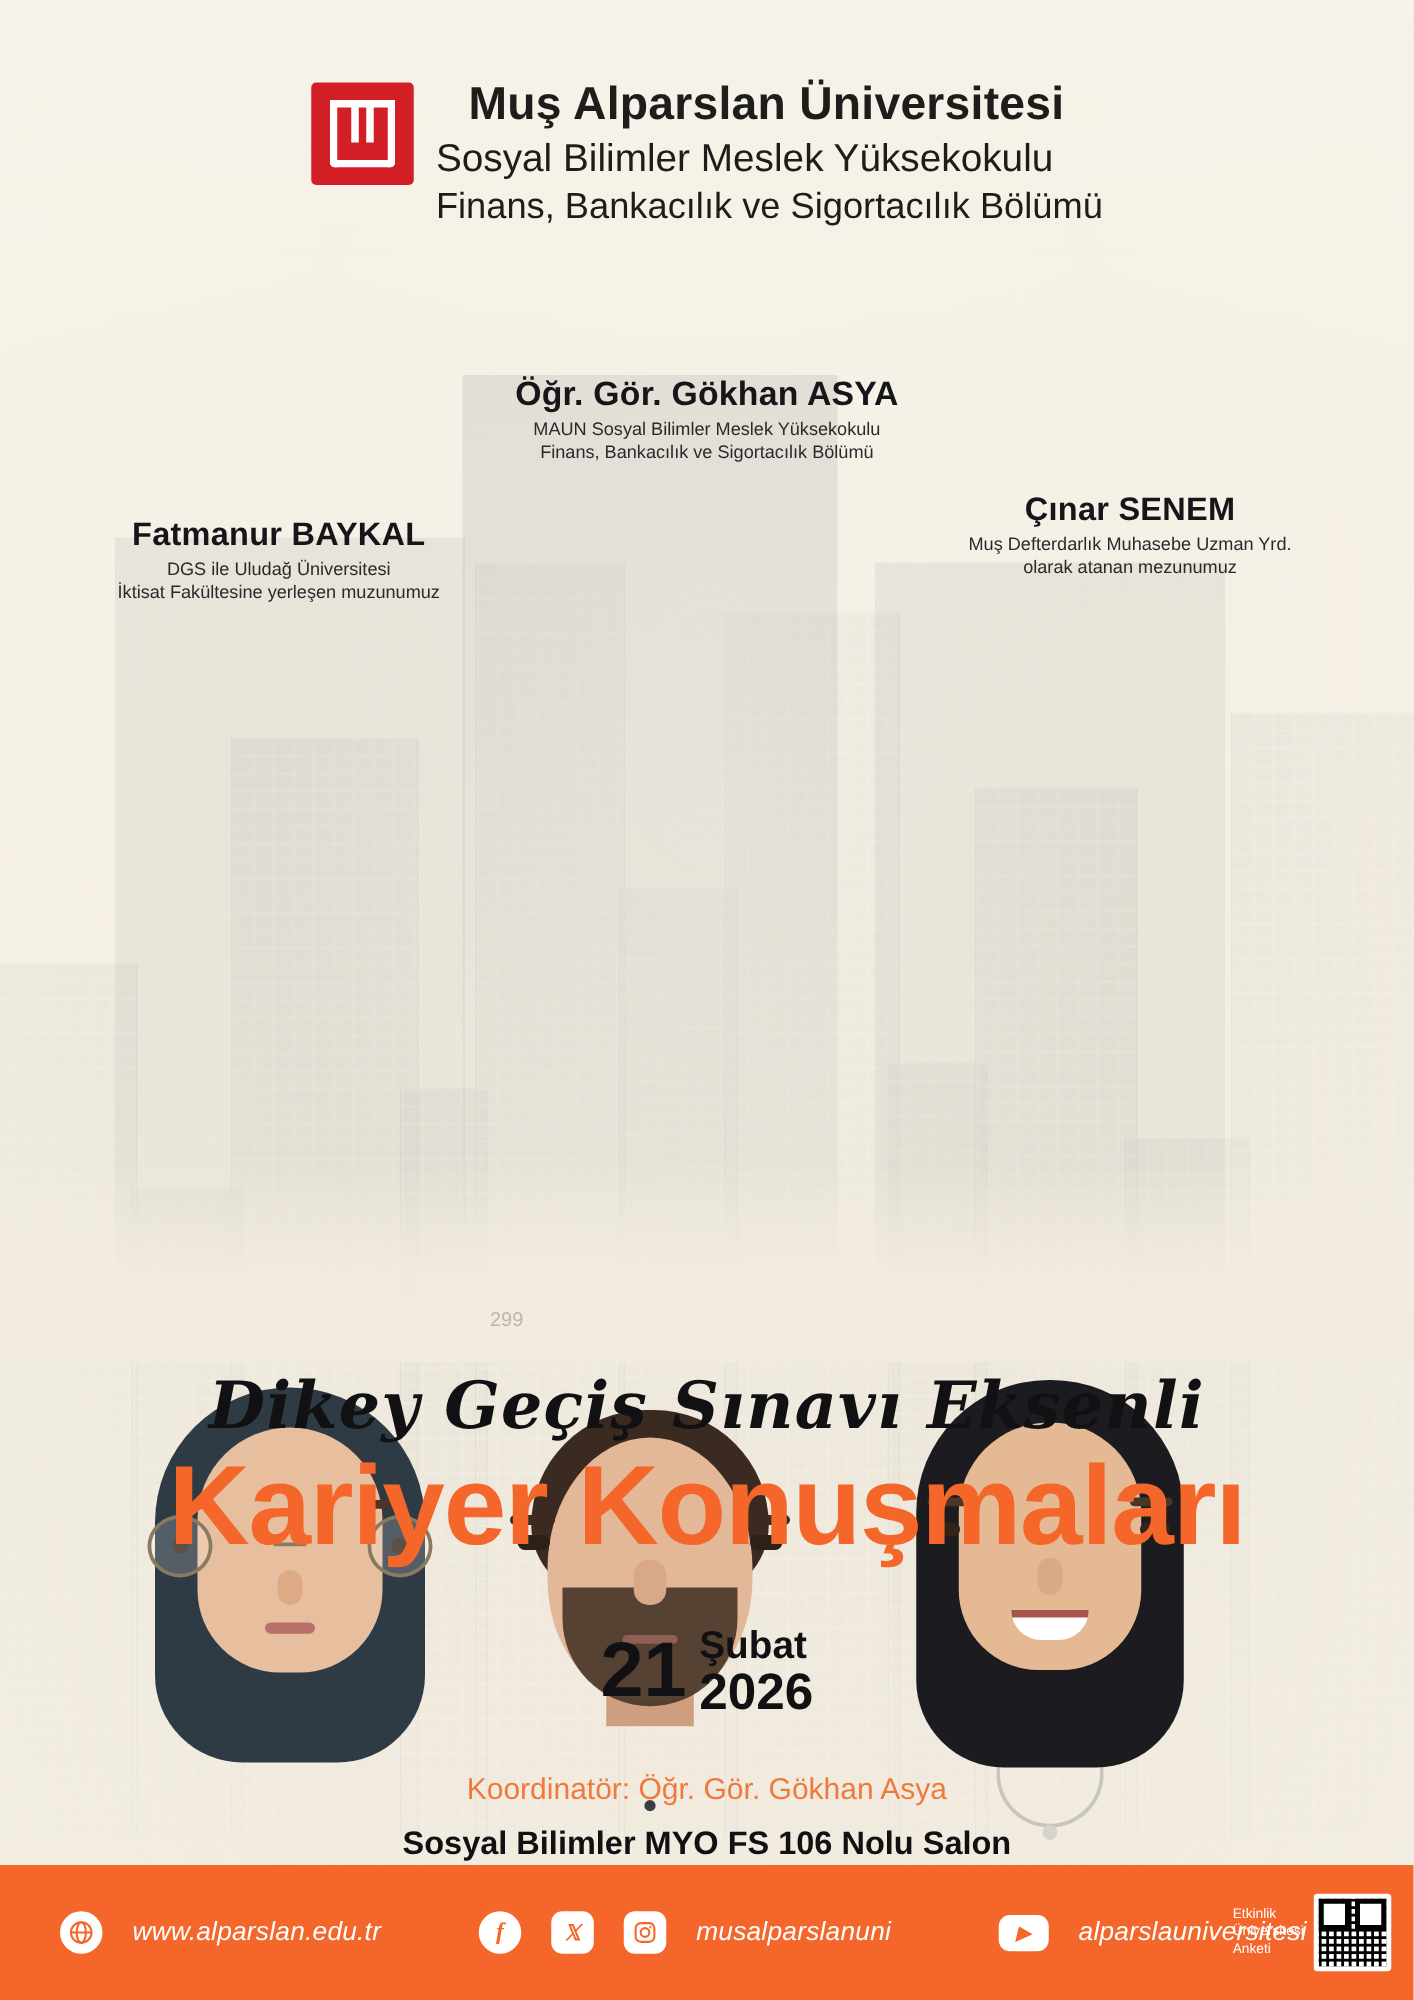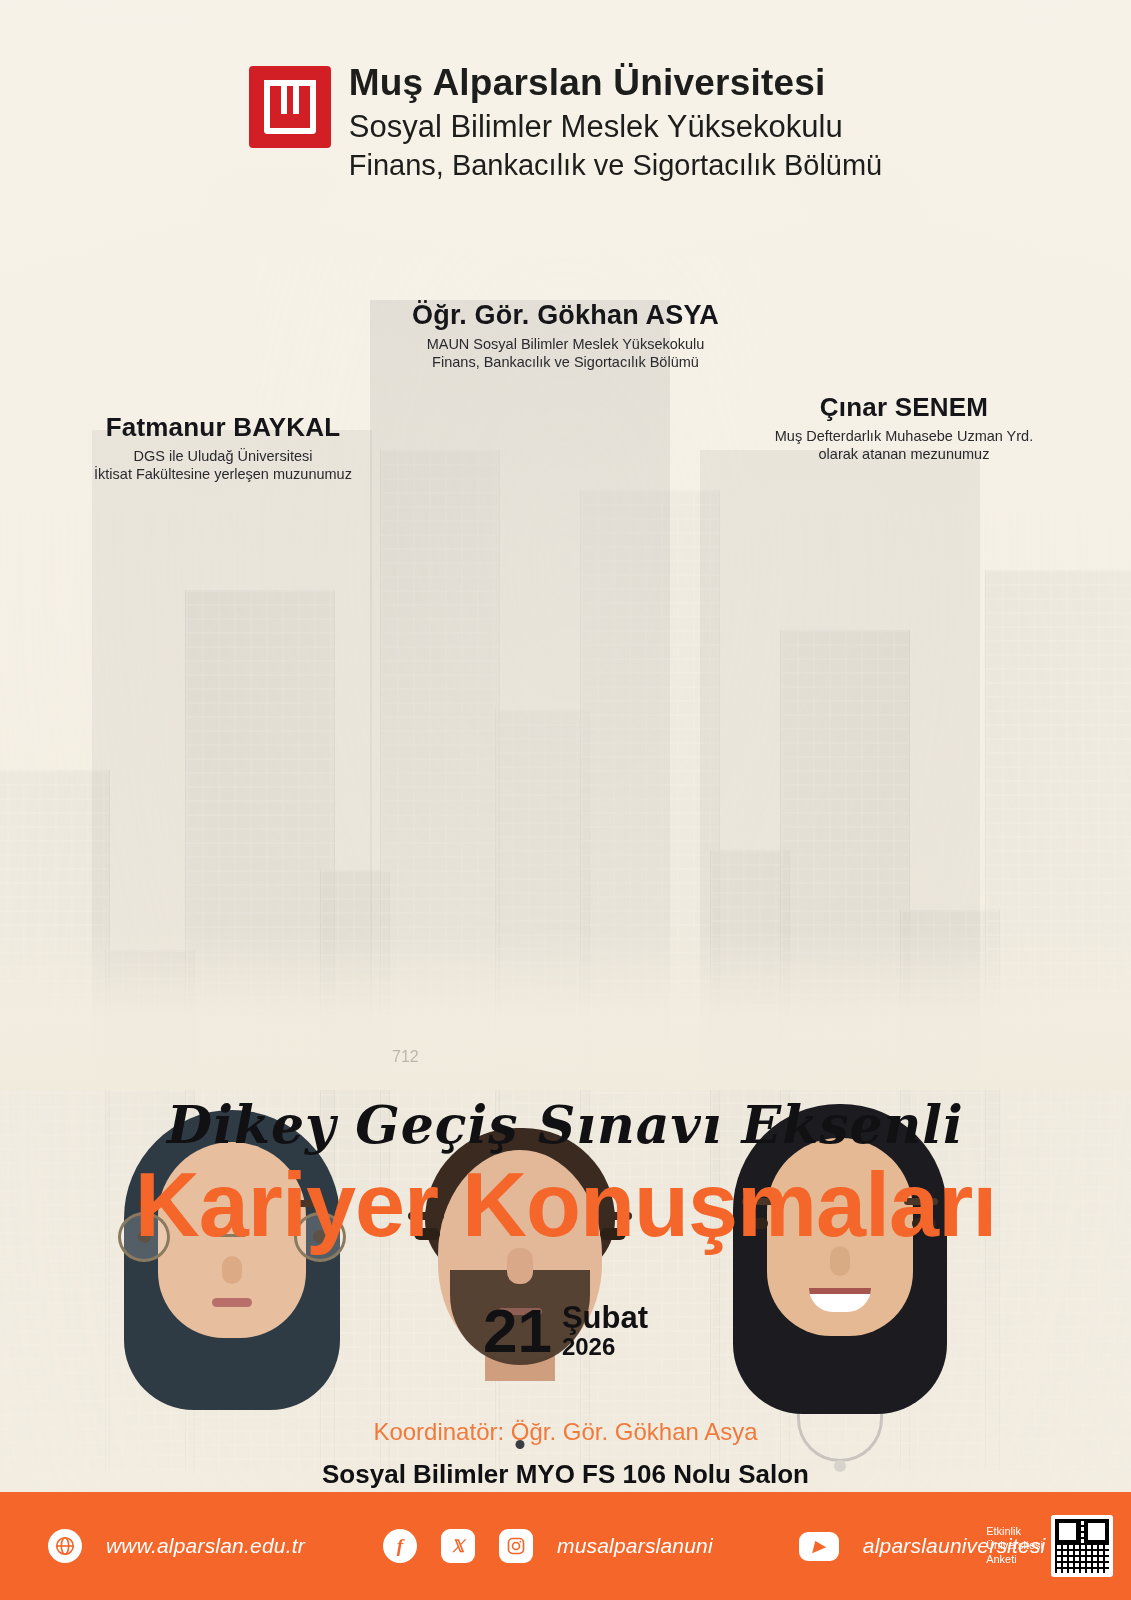--- a/index.html
+++ b/index.html
@@ -54,21 +54,21 @@
   .logo-mark .m::before,
   .logo-mark .m::after{
     content:""; position:absolute; top:0; width:6px; height:34px; background:#fff;
   }
   .logo-mark .m::before{ left:11px; }
   .logo-mark .m::after{ right:11px; }
   .logo-bar{
     position:absolute; left:15px; right:15px; top:14px; height:6px; background:#fff;
   }
   .titles{ text-align:left; color:#1d1d1b; }
-  .t1{ font-size:37px; font-weight:700; letter-spacing:.2px; line-height:1.14; }
+  .t1{ font-size:37px; font-weight:700; letter-spacing:.2px; line-height:1.14;margin-left:26px; }
   .t2{ font-size:31px; font-weight:400; line-height:1.22; margin-top:4px;}
   .t3{ font-size:29px; font-weight:400; line-height:1.22; margin-top:2px;}
 
   
   .photos{ position:absolute; left:0; right:0; top:300px; height:790px; z-index:3;}
   .panel{
     position:absolute; bottom:0;
     background: linear-gradient(180deg, rgba(120,120,120,0.10), rgba(90,90,90,0.05));
   }
   .panel.center{ left:370px; width:300px; top:0; height:780px; background:linear-gradient(180deg, rgba(110,110,110,0.14), rgba(110,110,110,0.04)); }
@@ -150,21 +150,21 @@
   }
 
   
   .daterow{
     position:absolute; left:0; right:0; top:1300px; z-index:8;
     display:flex; justify-content:center; align-items:center; gap:10px;
   }
   .dnum{ font-size:62px; font-weight:700; color:#111114; line-height:1;}
   .dstack{ text-align:left; line-height:1.04; }
   .dmon{ font-size:31px; font-weight:700; color:#111114;}
-  .dyear{ font-size:24px; font-weight:700; color:#111114;}
+  .dyear{ font-size:41px; font-weight:700; color:#111114;}
   .dtime{ font-size:62px; font-weight:700; color:#111114; margin-left:14px; letter-spacing:-1px;}
   .venue{
     position:absolute; left:0; right:0; top:1459px; text-align:center;
     font-size:26px; font-weight:700; color:#111114; z-index:8;
   }
   .coord{
     position:absolute; left:0; right:0; top:1418px; text-align:center;
     font-size:24px; color:#f07a3c; z-index:8;
   }
 
@@ -292,21 +292,21 @@
         <div class="eye l"></div>
           <div class="eye r"></div>
         <div class="nose"></div>
         <div class="smile"></div>
       </div>
     </div>
 
     <div class="fade-bottom"></div>
   </div>
 
-  <div class="watermark">712</div>
+  <div class="watermark">299</div>
 
   <div class="cap" id="cap-center">
     <div class="nm">Öğr. Gör. Gökhan ASYA</div>
     <div class="sub">
       <span>MAUN Sosyal Bilimler Meslek Yüksekokulu</span><br>
       <span>Finans, Bankacılık ve Sigortacılık Bölümü</span>
     </div>
   </div>
 
   <div class="cap" id="cap-left">

